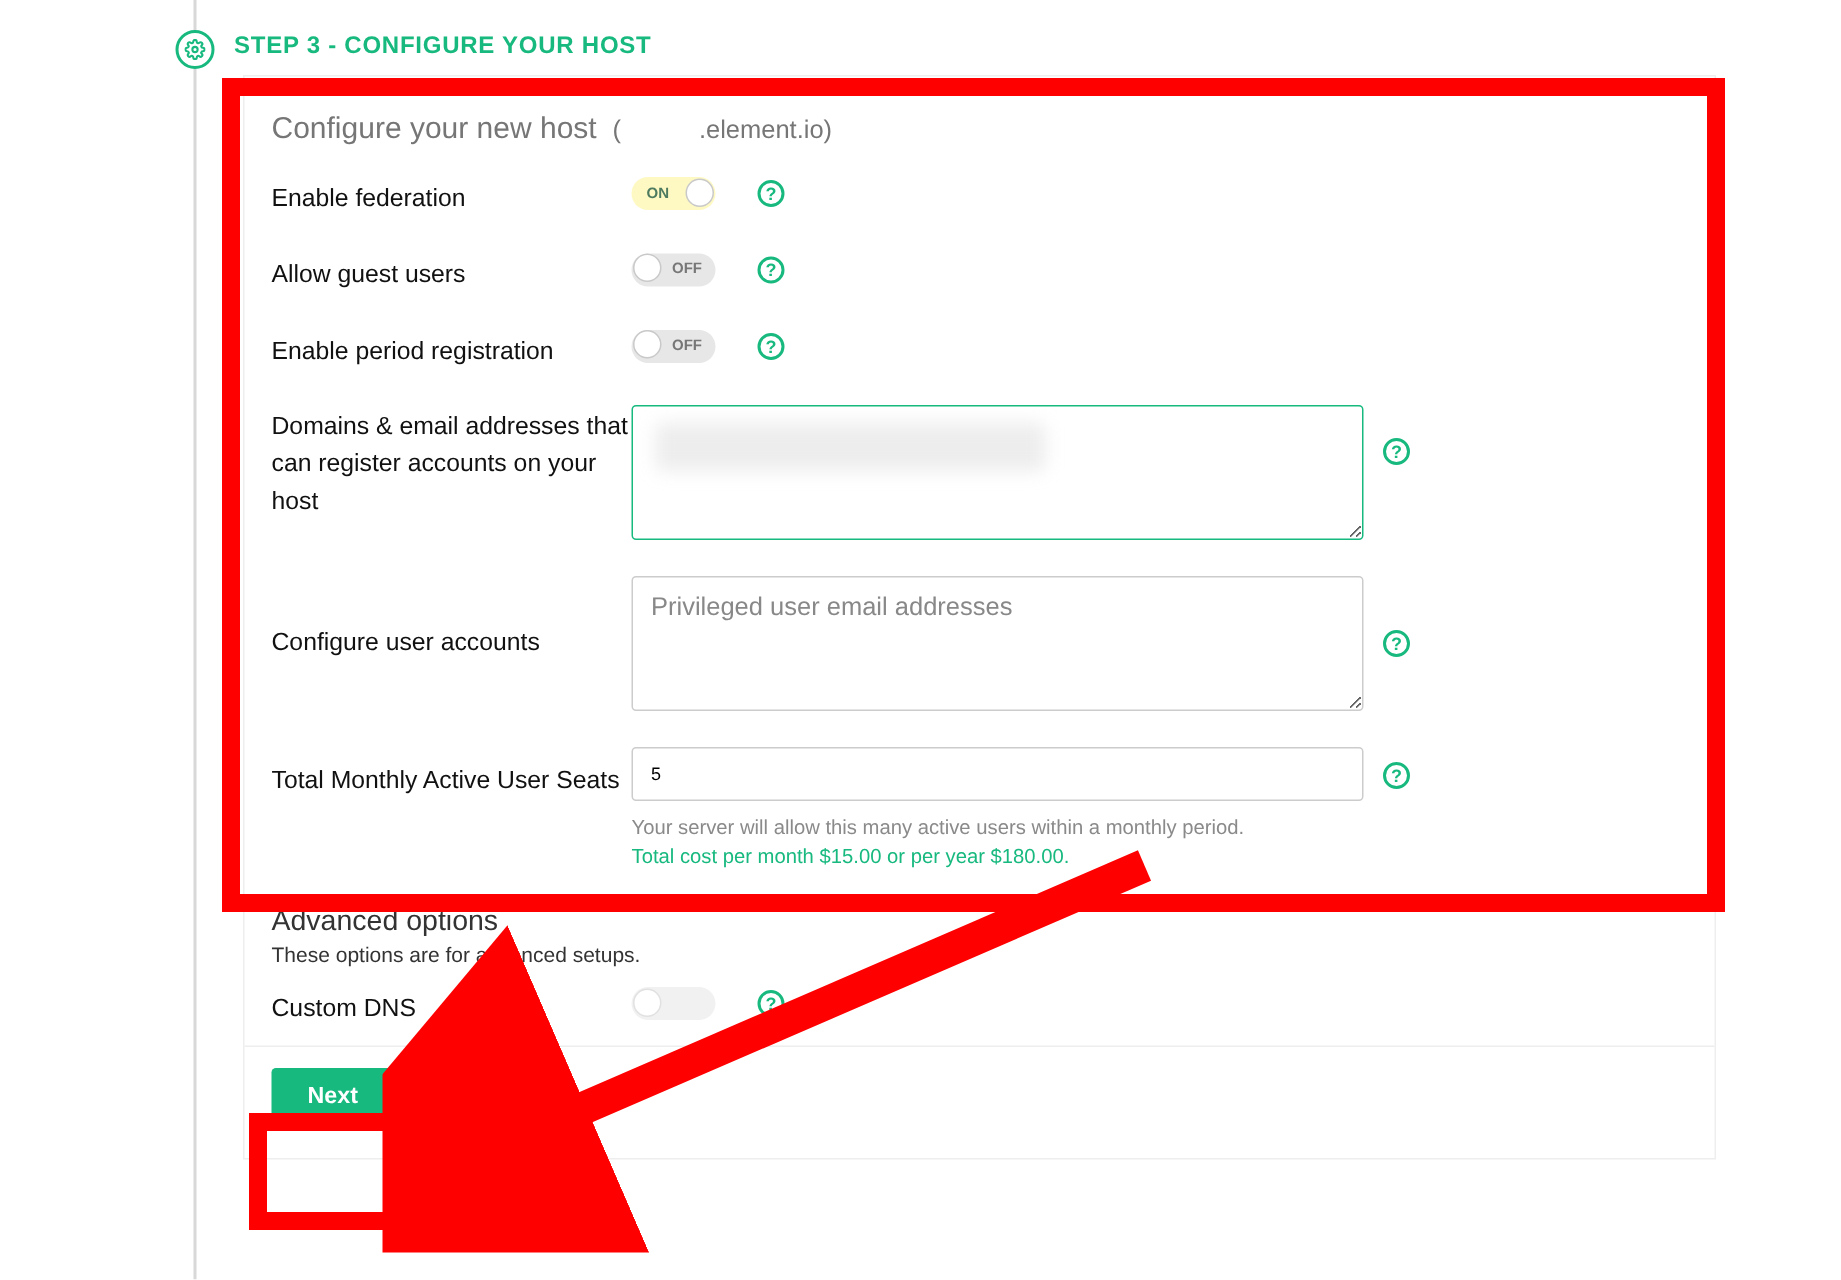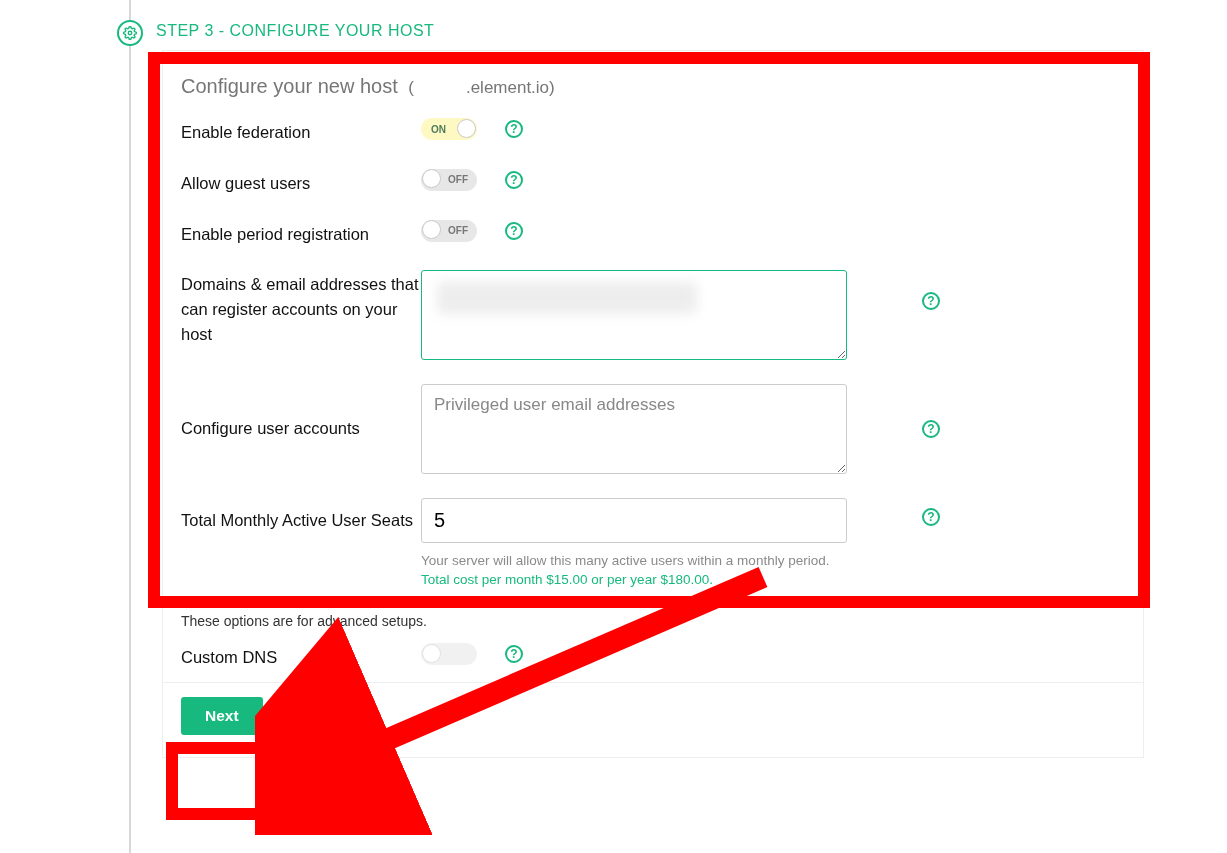--- a/index.html
+++ b/index.html
@@ -31,21 +31,21 @@
     border-radius: 50%;
     display: flex;
     align-items: center;
     justify-content: center;
   }
   .step-title {
     position: absolute;
     left: 156px;
     top: 22px;
     color: #17b97f;
-    font-weight: 400;
+    font-weight: 700;
     font-size: 16px;
     letter-spacing: .5px;
     text-align: right;
   }
   .panel {
     position: absolute;
     left: 162px;
     top: 50px;
     width: 982px;
     background: #fff;
@@ -150,23 +150,23 @@
     border: 2px solid #17b97f;
     border-radius: 50%;
     color: #17b97f;
     font-size: 12px;
     line-height: 15px;
     text-align: center;
     font-weight: 700;
     cursor: pointer;
   }
   textarea, input[type=text] {
-    width: 426px;
+    width: 488px;
     font-family: inherit;
-    font-size: 20px;
+    font-size: 12px;
     padding: 10px 12px;
     border: 1px solid #ccc;
     border-radius: 3px;
     resize: both;
     background:#fff;
   }
   textarea::placeholder, input::placeholder { color:#888; font-size:17px; }
   .ta-green { border: 1px solid #17b97f; height:90px; }
   .ta-grey  { height:90px; }
   .blur-fill {
@@ -310,20 +310,21 @@
       </div>
       <div class="help-text">Your server will allow this many active users within a monthly period.</div>
       <div class="cost-text">Total cost per month $15.00 or per year $180.00.</div>
     </div>
     <div class="hlp" style="padding-top:10px">
         <div class="help-circle">?</div>
       </div>
   </div>
 
   <div class="adv">
+    <h3>Advanced options</h3>
     <div class="sub">These options are for advanced setups.</div>
   </div>
 
   <div class="row">
     <div class="lbl">Custom DNS</div>
     <div class="ctl">
       <div class="toggle-wrap">
         <div class="toggle off" style="opacity:.55">
           <span class="knob"></span>
           <span class="txt"></span>

